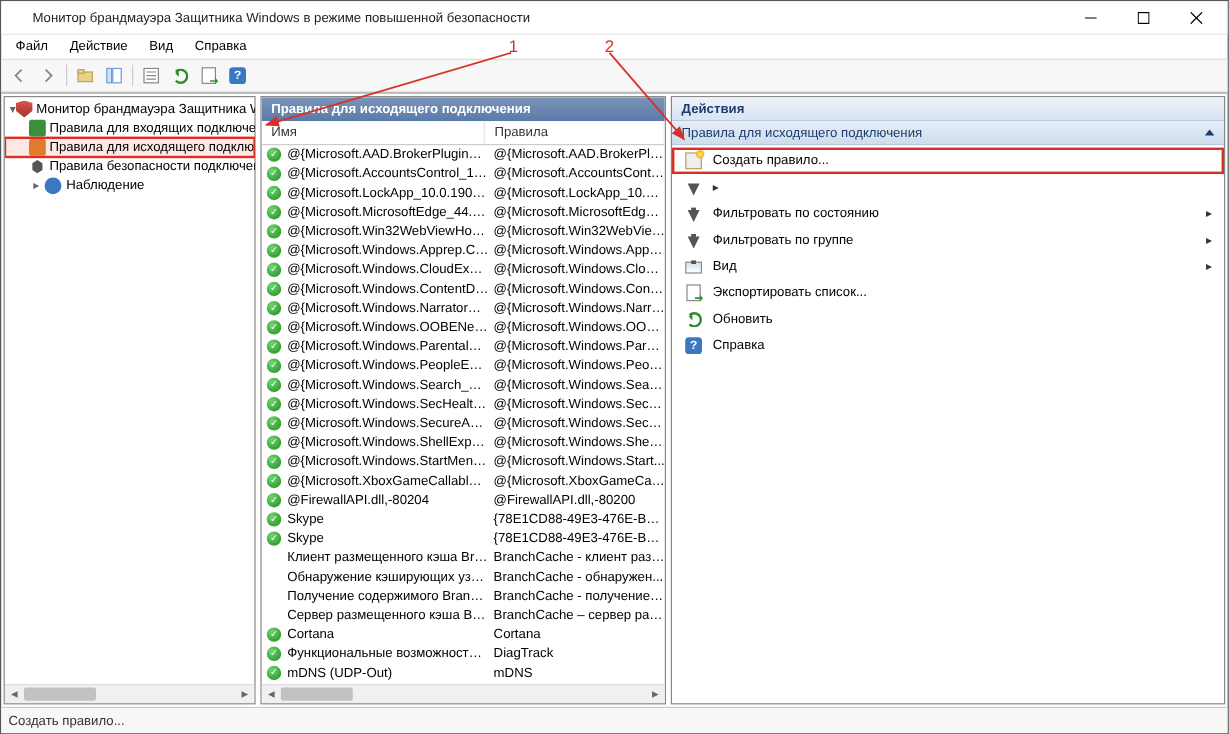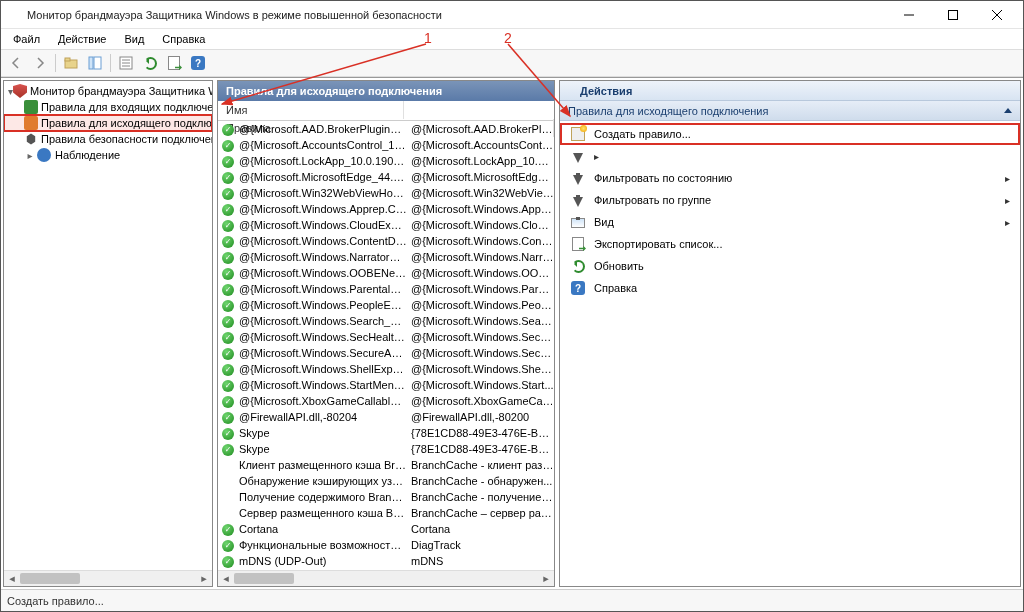--- a/index.html
+++ b/index.html
@@ -26,31 +26,31 @@
   .actions-pane { flex: 1; }
   
   .tree { flex: 1; overflow: auto; padding: 2px 0; position: relative; }
   .tree-row { display: flex; align-items: center; height: 16px; padding-left: 4px; white-space: nowrap; }
   .tree-row .expander { width: 12px; text-align: center; color: #666; font-size: 10px; }
   .tree-row .ticon { width: 16px; height: 16px; margin-right: 3px; display: inline-flex; align-items: center; justify-content: center; }
   .tree-row.depth1 { padding-left: 20px; }
   .tree-row.highlighted { outline: 2px solid #d93025; outline-offset: -1px; background: #fde8e6; }
   
   .pane-header { background: linear-gradient(#7a94b8, #5a7aa8); color: #fff; font-weight: bold; padding: 3px 8px; height: 20px; display: flex; align-items: center; }
-  .col-headers { display: flex; border-bottom: 1px solid #ccc; background: #fff; height: 20px; flex-direction: column; }
+  .col-headers { display: flex; border-bottom: 1px solid #ccc; background: #fff; height: 20px; }
   .col-h { padding: 3px 8px; border-right: 1px solid #e0e0e0; color: #333; }
   .col-name { width: 186px; }
   .col-group { flex: 1; }
   .rule-list { flex: 1; overflow-y: auto; overflow-x: hidden; }
   .rule-row { display: flex; align-items: center; height: 16px; padding-left: 4px; white-space: nowrap; }
   .rule-row .status-icon { width: 14px; height: 14px; margin-right: 3px; flex-shrink: 0; }
   .rule-row .r-name { width: 168px; overflow: hidden; text-overflow: ellipsis; color: #000; }
   .rule-row .r-group { flex: 1; overflow: hidden; text-overflow: ellipsis; color: #000; padding-left: 4px; }
   
-  .actions-header { background: linear-gradient(#eef3fa, #d8e4f2); color: #1a3e6e; font-weight: bold; padding: 3px 20px; height: 20px; border-bottom: 1px solid #b8c8dc; display: flex; align-items: center; }
+  .actions-header { background: linear-gradient(#eef3fa, #d8e4f2); color: #1a3e6e; font-weight: bold; padding: 3px 8px; height: 20px; border-bottom: 1px solid #b8c8dc; display: flex; align-items: center; }
   .actions-sub { background: linear-gradient(#e6edf7, #cfdcec); padding: 3px 8px; height: 20px; display: flex; align-items: center; justify-content: space-between; border-bottom: 1px solid #b8c8dc; color: #1a3e6e; }
   .actions-list { flex: 1; padding: 2px 0; }
   .action-row { display: flex; align-items: center; height: 22px; padding: 0 10px; gap: 8px; }
   .action-row.highlighted { outline: 2px solid #d93025; outline-offset: -2px; }
   .action-row .a-icon { width: 16px; height: 16px; display: inline-flex; align-items: center; justify-content: center; }
   .action-row .a-label { flex: 1; color: #000; }
   .action-row .a-chevron { color: #333; font-size: 10px; }
   
   .statusbar { height: 22px; border-top: 1px solid #ccc; display: flex; align-items: center; padding: 0 6px; color: #333; background: #f7f7f7; }
   

